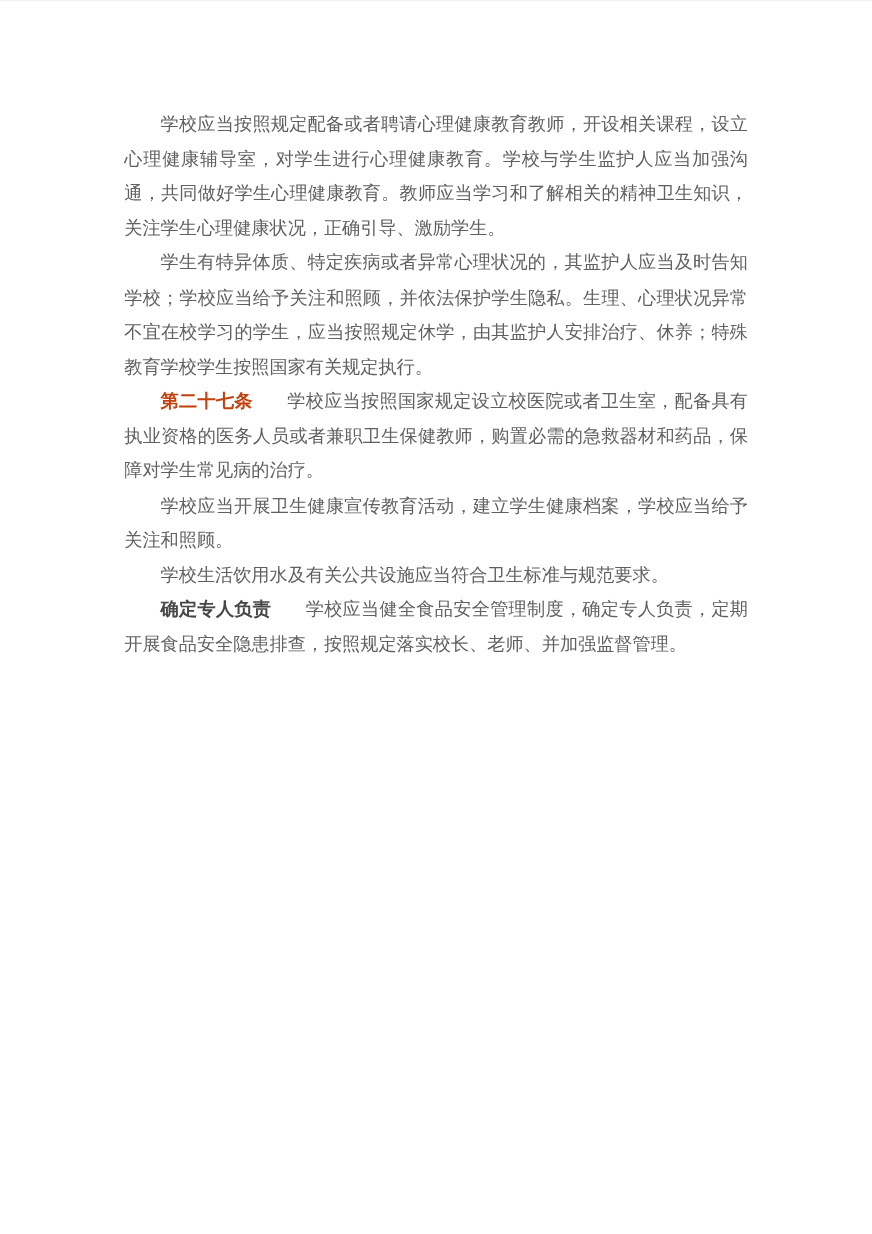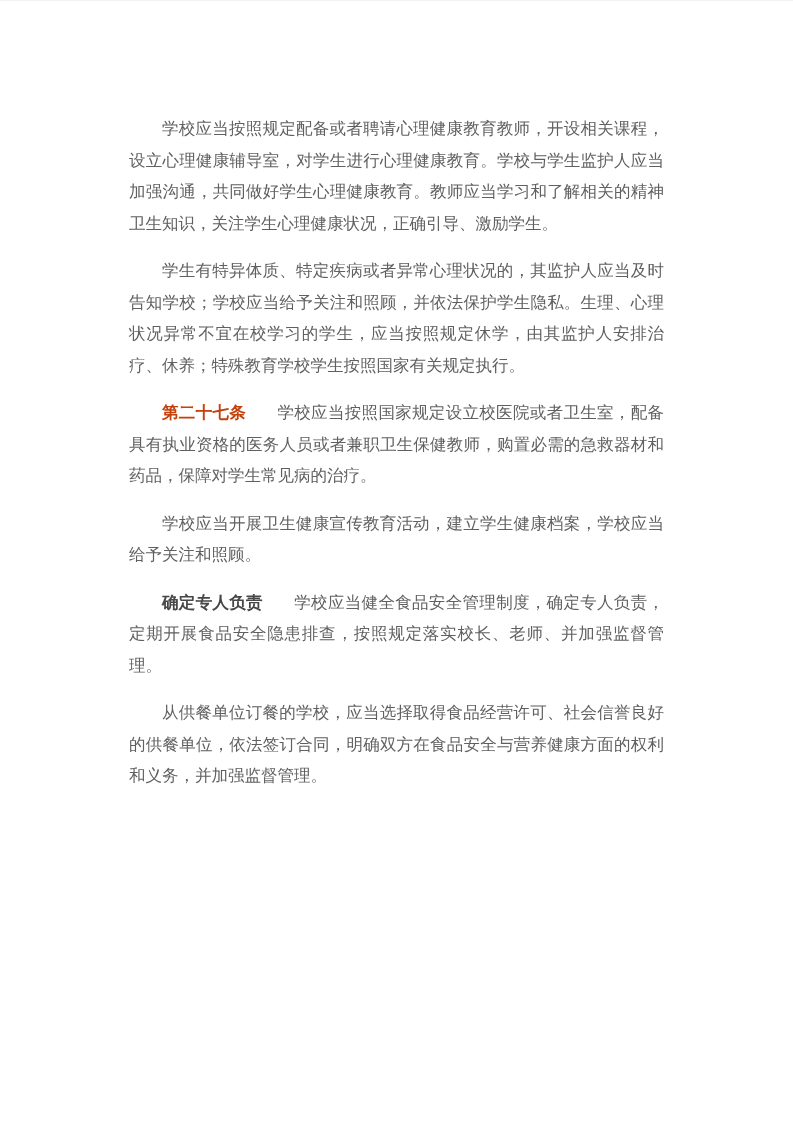--- a/index.html
+++ b/index.html
@@ -23,21 +23,21 @@
     top: 96px;
     width: 567px;
     font-size: 16.5px;
     line-height: 31.5px;
     color: #606060;
     text-align: justify;
     text-justify: inter-ideograph;
     word-break: break-all;
   }
   .doc-body p {
-    margin: 16px;
+    margin: 0;
     padding: 0;
     text-indent: 2em;
   }
   .article-label {
     font-weight: bold;
     color: #474747;
     margin-right: 1.9em;
   }
 </style>
 </head>
@@ -48,19 +48,19 @@
   <p><span>学校应当按照规定配备或者聘请心理健康教育教师，开设相关课程，设立心理健康辅导室，对学生进行心理健康教育。学校与学生监护人应当加强沟通，共同做好学生心理健康教育。教师应当学习和了解相关的精神卫生知识，关注学生心理健康状况，正确引导、激励学生。</span></p>
 
 
   <p><span>学生有特异体质、特定疾病或者异常心理状况的，其监护人应当及时告知学校；学校应当给予关注和照顾，并依法保护学生隐私。生理、心理状况异常不宜在校学习的学生，应当按照规定休学，由其监护人安排治疗、休养；特殊教育学校学生按照国家有关规定执行。</span></p>
 
   <p><span class="article-label" style="color: #c2410c;">第二十七条</span><span>学校应当按照国家规定设立校医院或者卫生室，配备具有执业资格的医务人员或者兼职卫生保健教师，购置必需的急救器材和药品，保障对学生常见病的治疗。</span></p>
 
 
   <p><span>学校应当开展卫生健康宣传教育活动，建立学生健康档案，学校应当给予关注和照顾。</span></p>
 
+  <p><span>学校生活饮用水及有关公共设施应当符合卫生标准与规范要求。</span></p>
 
   <p><span class="article-label" style="color: rgb(71, 71, 71);">确定专人负责</span><span>学校应当健全食品安全管理制度，确定专人负责，定期开展食品安全隐患排查，按照规定落实校长、老师、并加强监督管理。</span></p>
 
 
-  <p><span>从供餐单位订餐的学校，应当选择取得食品经营许可、社会信誉良好的供餐单位，依法签订合同，明确双方在食品安全与营养健康方面的权利和义务，并加强监督管理。</span></p>
 </div>
 </div>
 
 </body></html>

